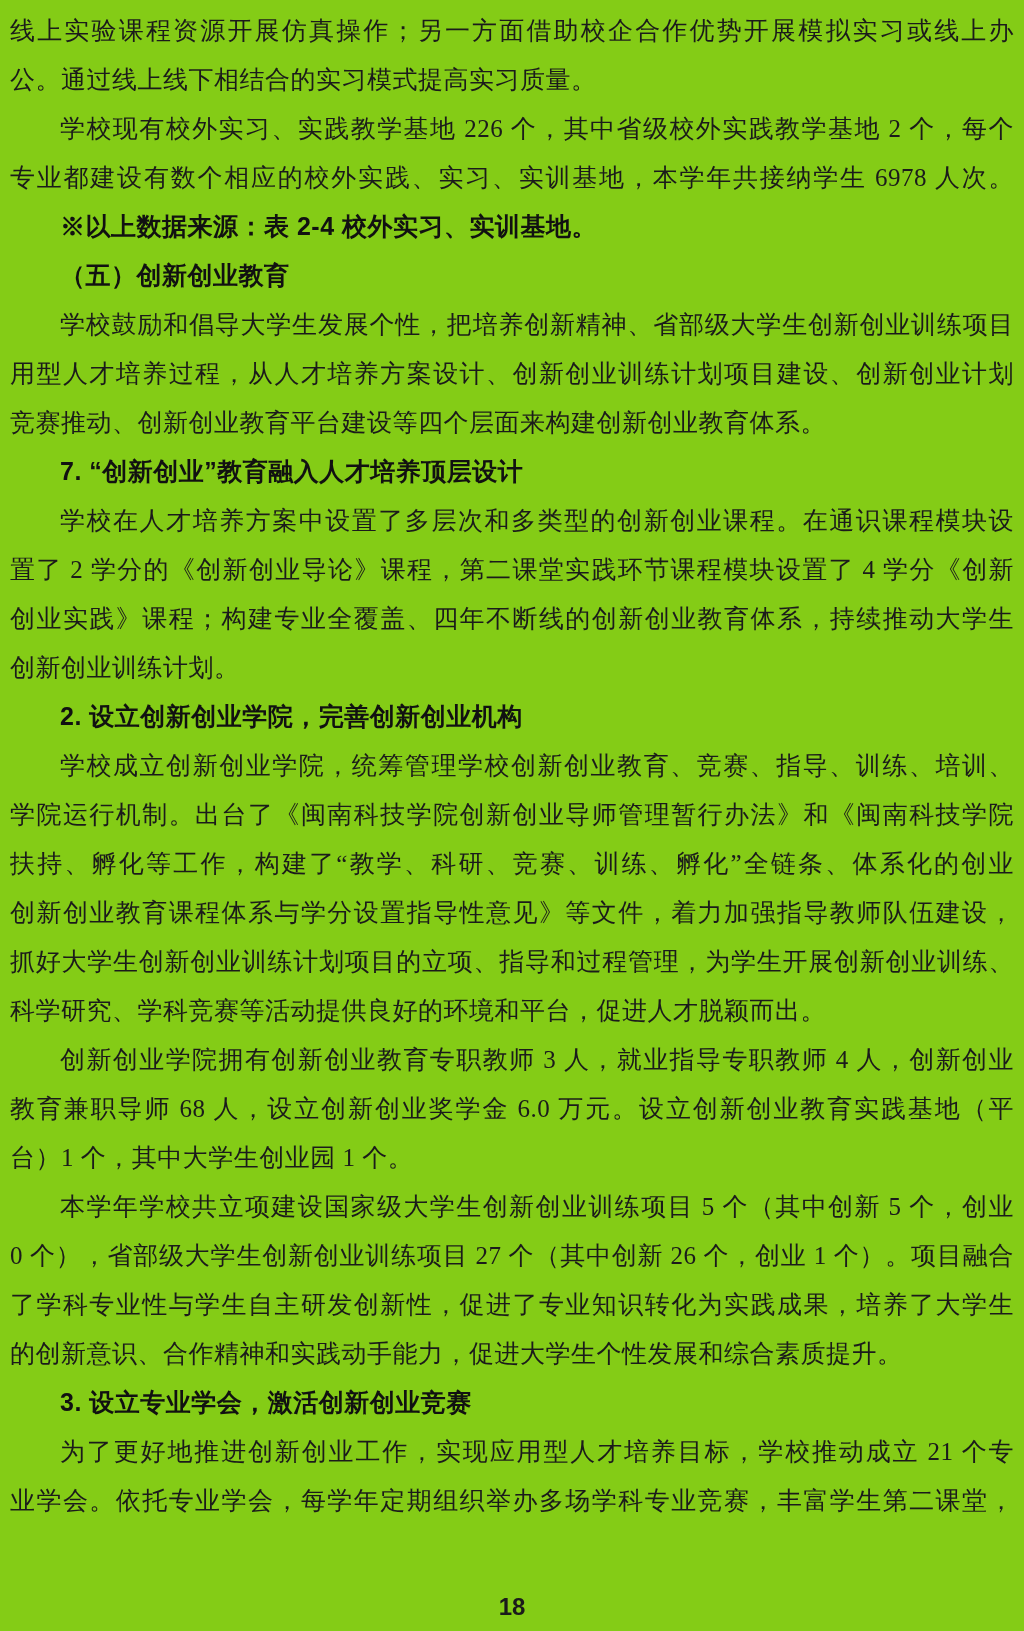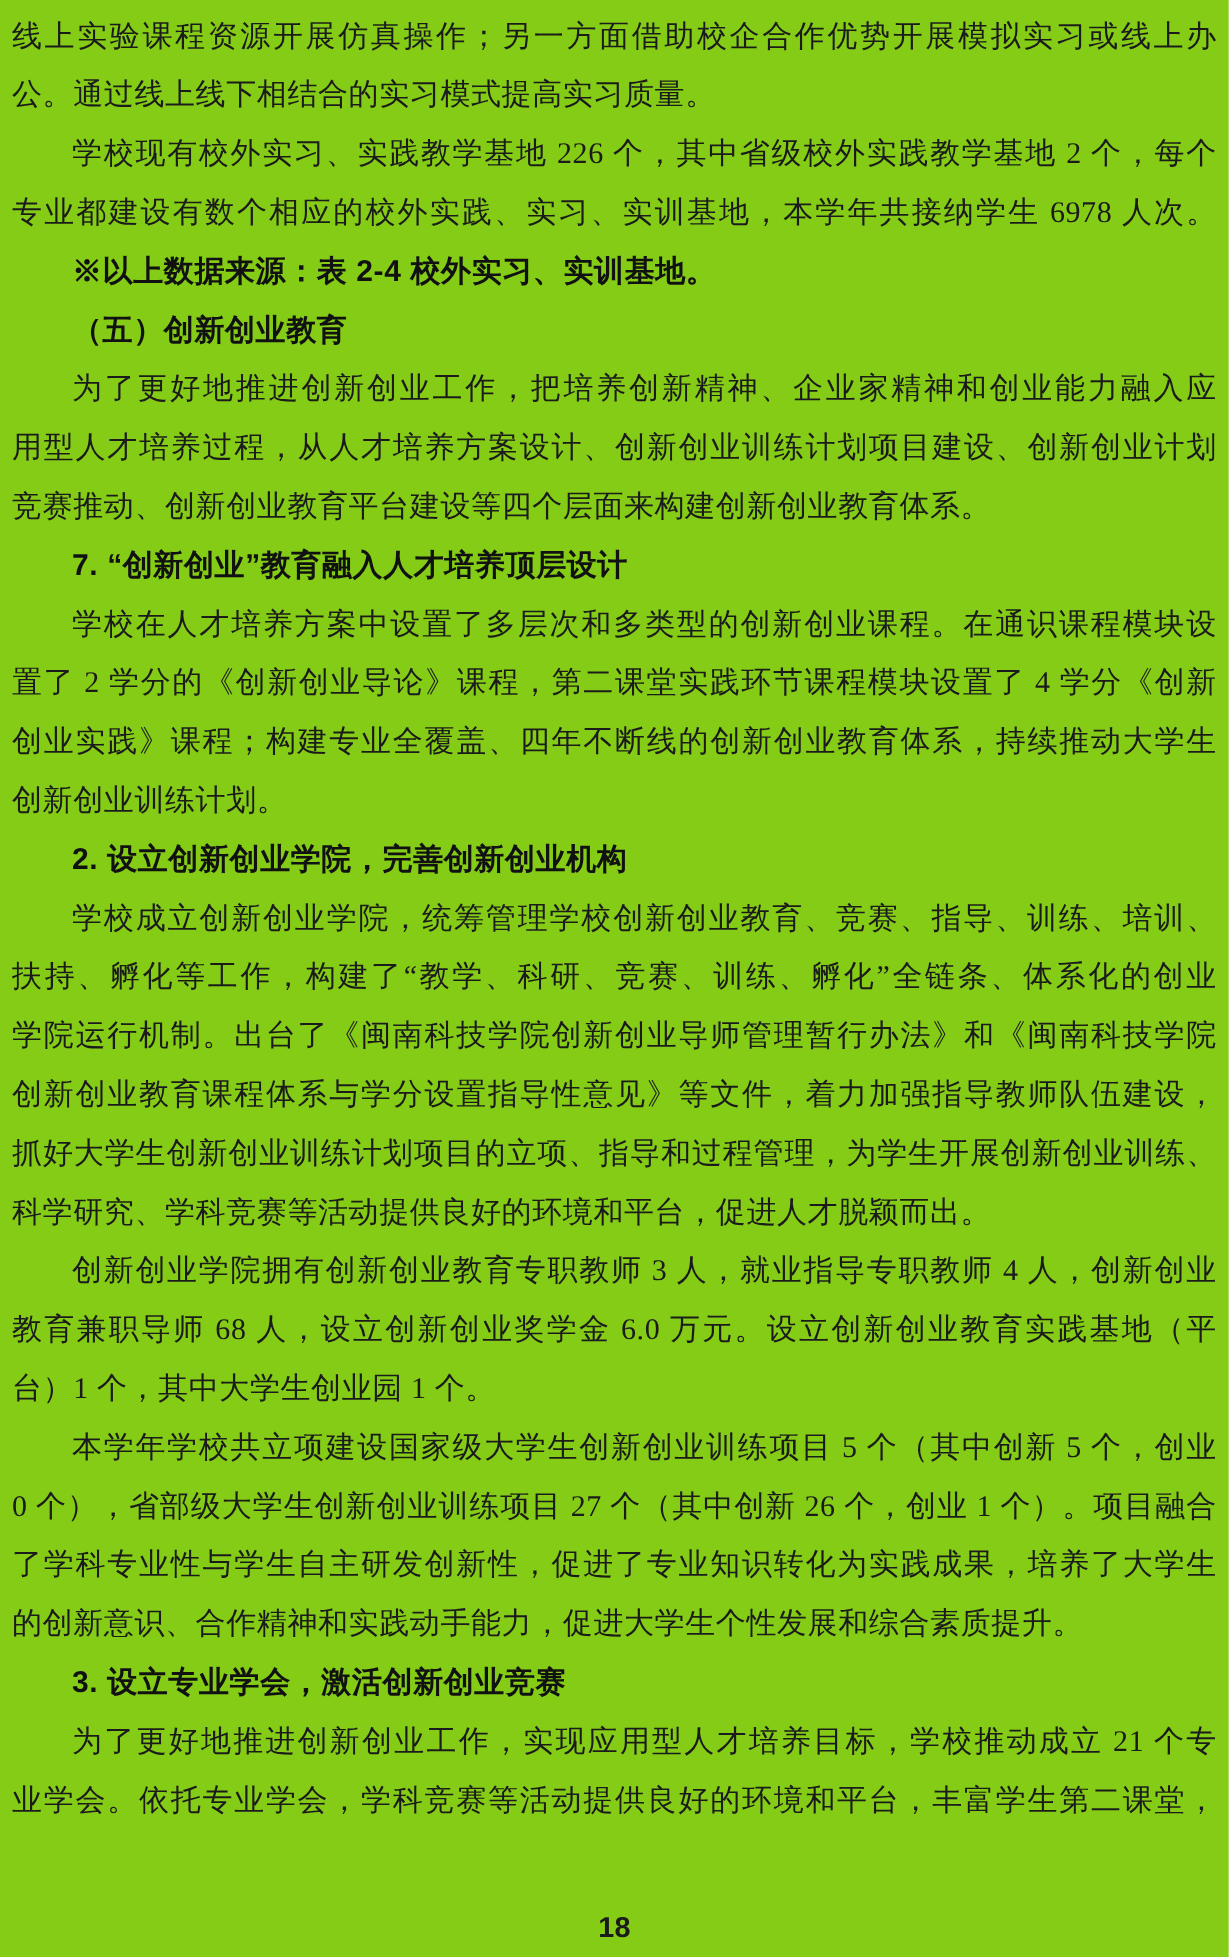--- a/index.html
+++ b/index.html
@@ -59,40 +59,40 @@
 <body>
 
 <div class="page">
   <div class="doc-body" id="doc-body">
       <div class="line justify">线上实验课程资源开展仿真操作；另一方面借助校企合作优势开展模拟实习或线上办</div>
       <div class="line">公。通过线上线下相结合的实习模式提高实习质量。</div>
       <div class="line indent justify">学校现有校外实习、实践教学基地 226 个，其中省级校外实践教学基地 2 个，每个</div>
       <div class="line justify">专业都建设有数个相应的校外实践、实习、实训基地，本学年共接纳学生 6978 人次。</div>
       <div class="line indent bold">※以上数据来源：表 2-4 校外实习、实训基地。</div>
       <div class="line indent bold">（五）创新创业教育</div>
-      <div class="line indent justify">为了更好地推进创新创业工作，把培养创新精神、企业家精神和创业能力融入应</div>
+      <div class="line indent justify">学校鼓励和倡导大学生发展个性，把培养创新精神、省部级大学生创新创业训练项目</div>
       <div class="line justify">用型人才培养过程，从人才培养方案设计、创新创业训练计划项目建设、创新创业计划</div>
       <div class="line">竞赛推动、创新创业教育平台建设等四个层面来构建创新创业教育体系。</div>
       <div class="line indent bold">7. “创新创业”教育融入人才培养顶层设计</div>
       <div class="line indent justify">学校在人才培养方案中设置了多层次和多类型的创新创业课程。在通识课程模块设</div>
       <div class="line justify">置了 2 学分的《创新创业导论》课程，第二课堂实践环节课程模块设置了 4 学分《创新</div>
       <div class="line justify">创业实践》课程；构建专业全覆盖、四年不断线的创新创业教育体系，持续推动大学生</div>
       <div class="line">创新创业训练计划。</div>
       <div class="line indent bold">2. 设立创新创业学院，完善创新创业机构</div>
       <div class="line indent justify">学校成立创新创业学院，统筹管理学校创新创业教育、竞赛、指导、训练、培训、</div>
+      <div class="line justify">学院运行机制。出台了《闽南科技学院创新创业导师管理暂行办法》和《闽南科技学院</div>
       <div class="line justify">扶持、孵化等工作，构建了“教学、科研、竞赛、训练、孵化”全链条、体系化的创业</div>
-      <div class="line justify">学院运行机制。出台了《闽南科技学院创新创业导师管理暂行办法》和《闽南科技学院</div>
       <div class="line justify">创新创业教育课程体系与学分设置指导性意见》等文件，着力加强指导教师队伍建设，</div>
       <div class="line justify">抓好大学生创新创业训练计划项目的立项、指导和过程管理，为学生开展创新创业训练、</div>
       <div class="line">科学研究、学科竞赛等活动提供良好的环境和平台，促进人才脱颖而出。</div>
       <div class="line indent justify">创新创业学院拥有创新创业教育专职教师 3 人，就业指导专职教师 4 人，创新创业</div>
       <div class="line justify">教育兼职导师 68 人，设立创新创业奖学金 6.0 万元。设立创新创业教育实践基地（平</div>
       <div class="line">台）1 个，其中大学生创业园 1 个。</div>
       <div class="line indent justify">本学年学校共立项建设国家级大学生创新创业训练项目 5 个（其中创新 5 个，创业</div>
       <div class="line justify">0 个），省部级大学生创新创业训练项目 27 个（其中创新 26 个，创业 1 个）。项目融合</div>
       <div class="line justify">了学科专业性与学生自主研发创新性，促进了专业知识转化为实践成果，培养了大学生</div>
       <div class="line">的创新意识、合作精神和实践动手能力，促进大学生个性发展和综合素质提升。</div>
       <div class="line indent bold">3. 设立专业学会，激活创新创业竞赛</div>
       <div class="line indent justify">为了更好地推进创新创业工作，实现应用型人才培养目标，学校推动成立 21 个专</div>
-      <div class="line justify">业学会。依托专业学会，学科竞赛等活动提供良好的环境和平台，丰富学生第二课堂，</div>
+      <div class="line justify">业学会。依托专业学会，每学年定期组织举办多场学科专业竞赛，丰富学生第二课堂，</div>
     </div>
   <div class="pagenum">18</div>
 </div>
 
 </body></html>

